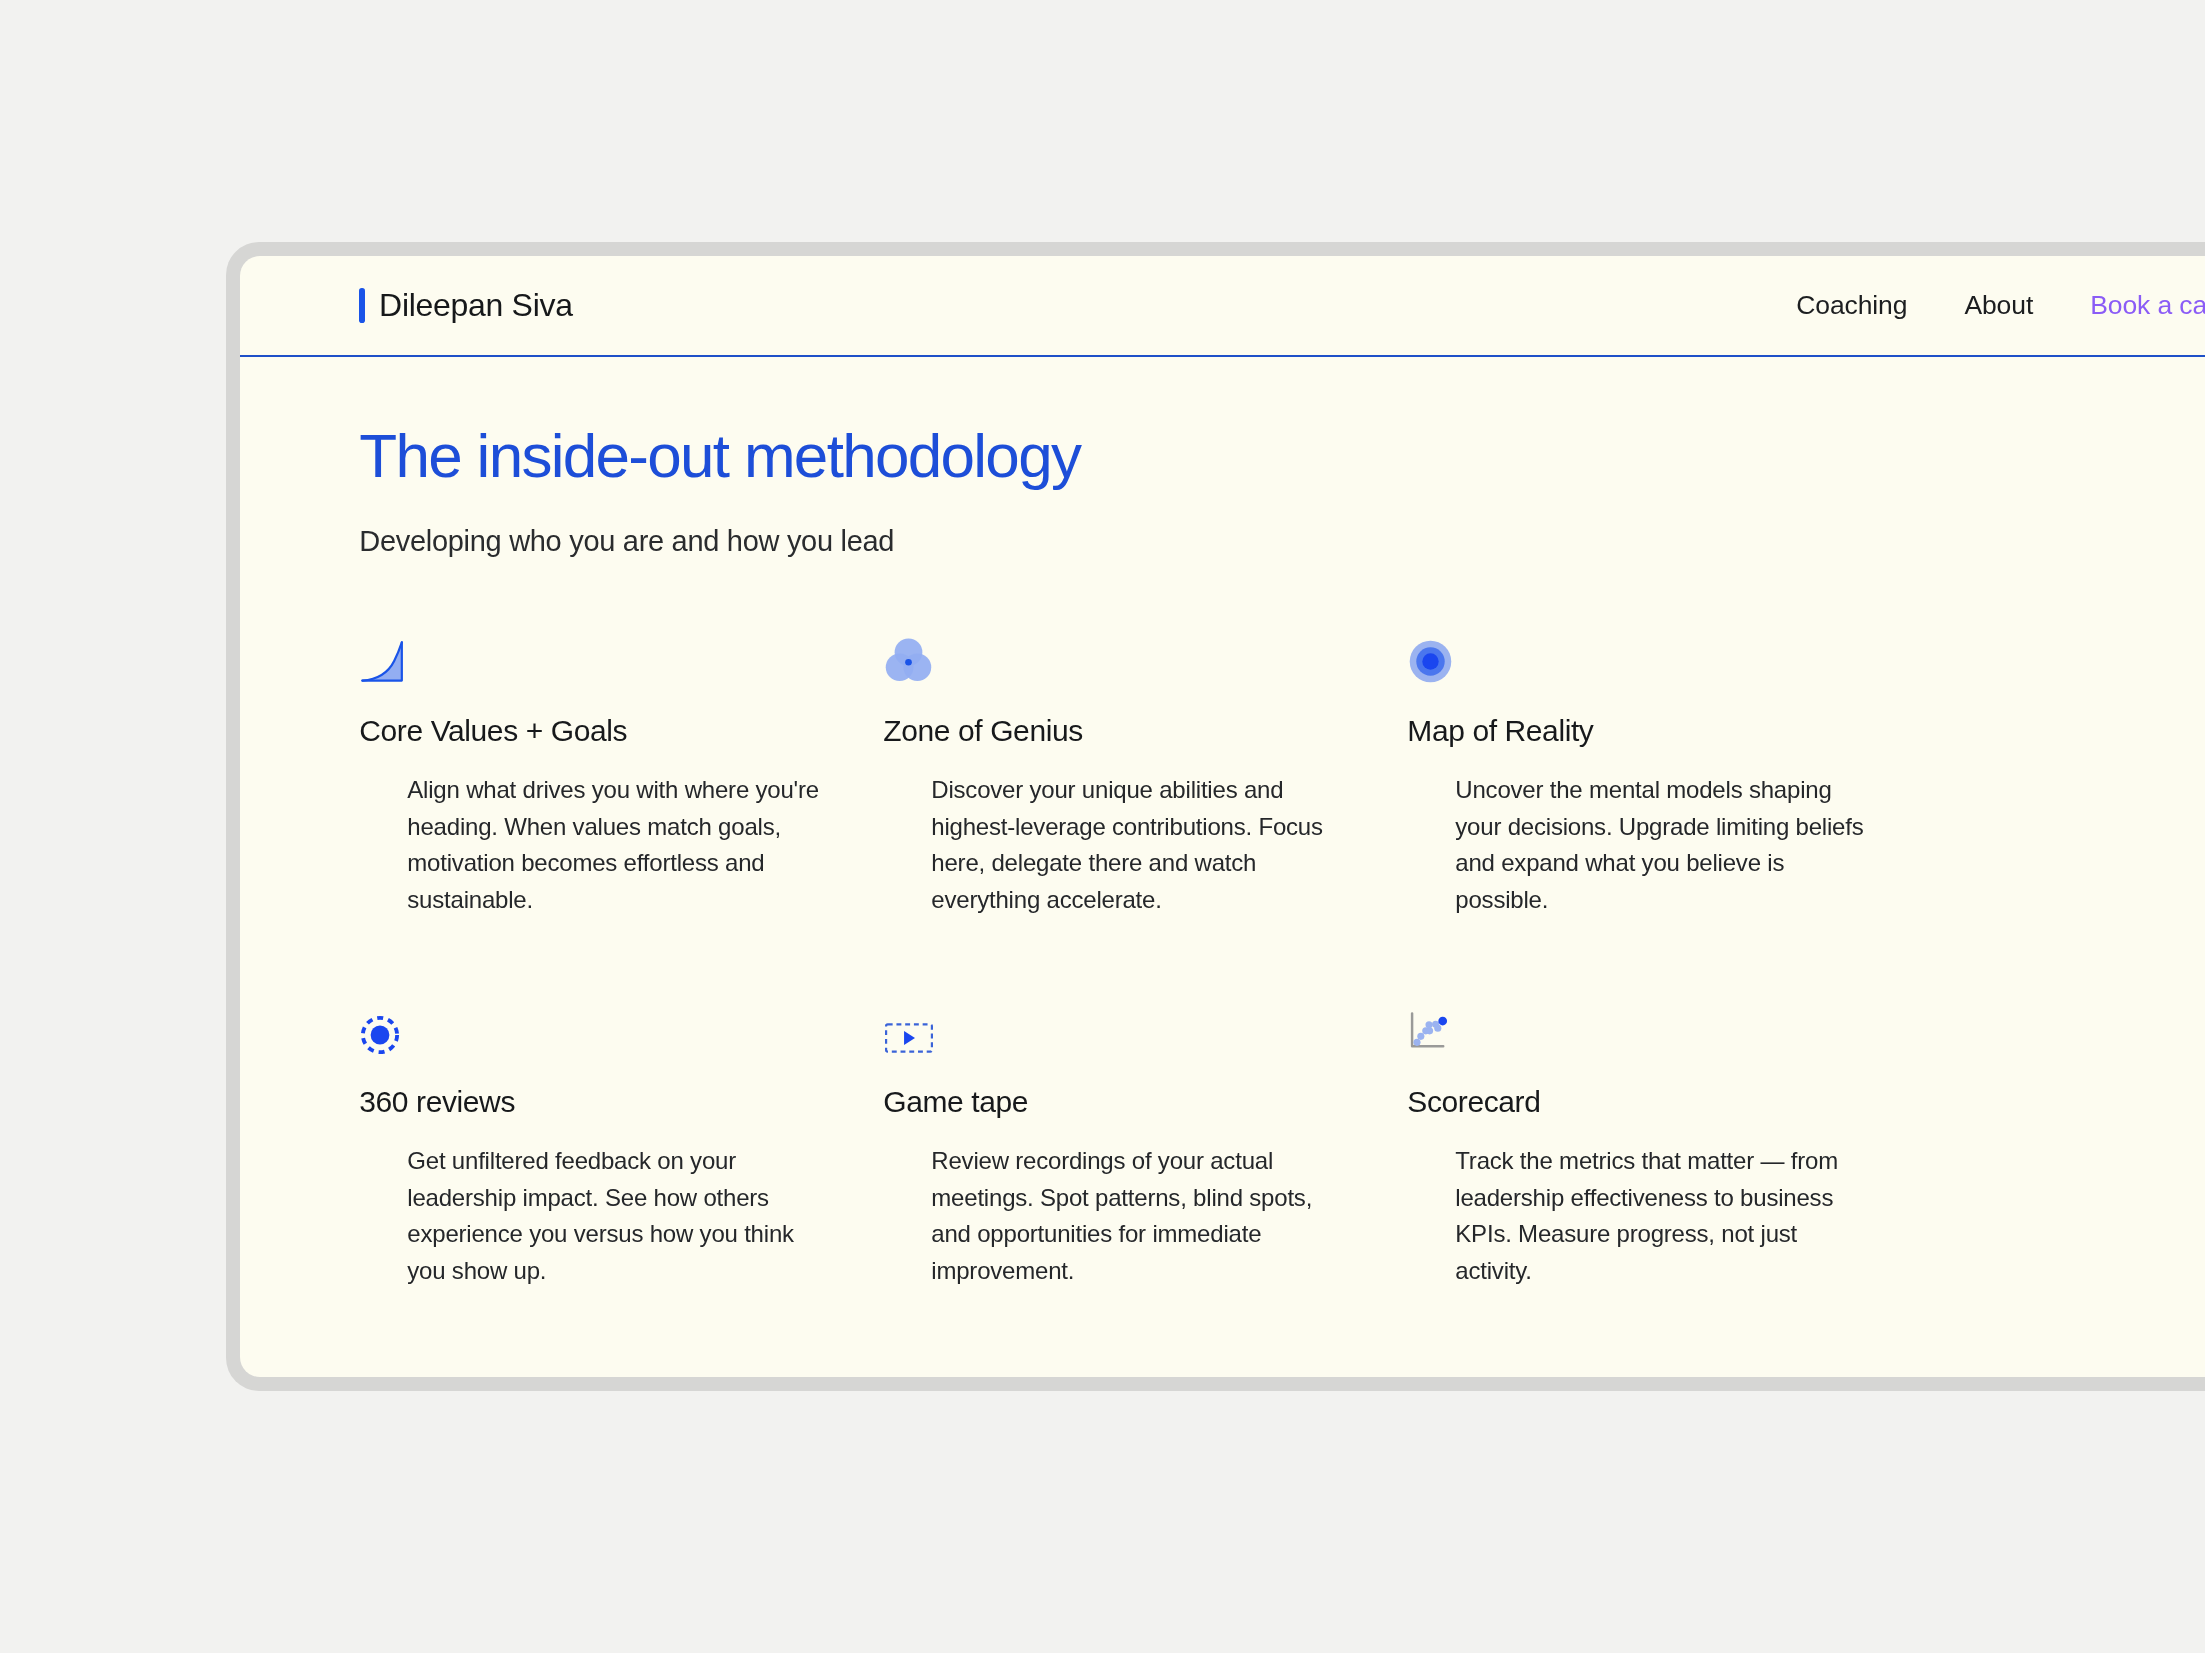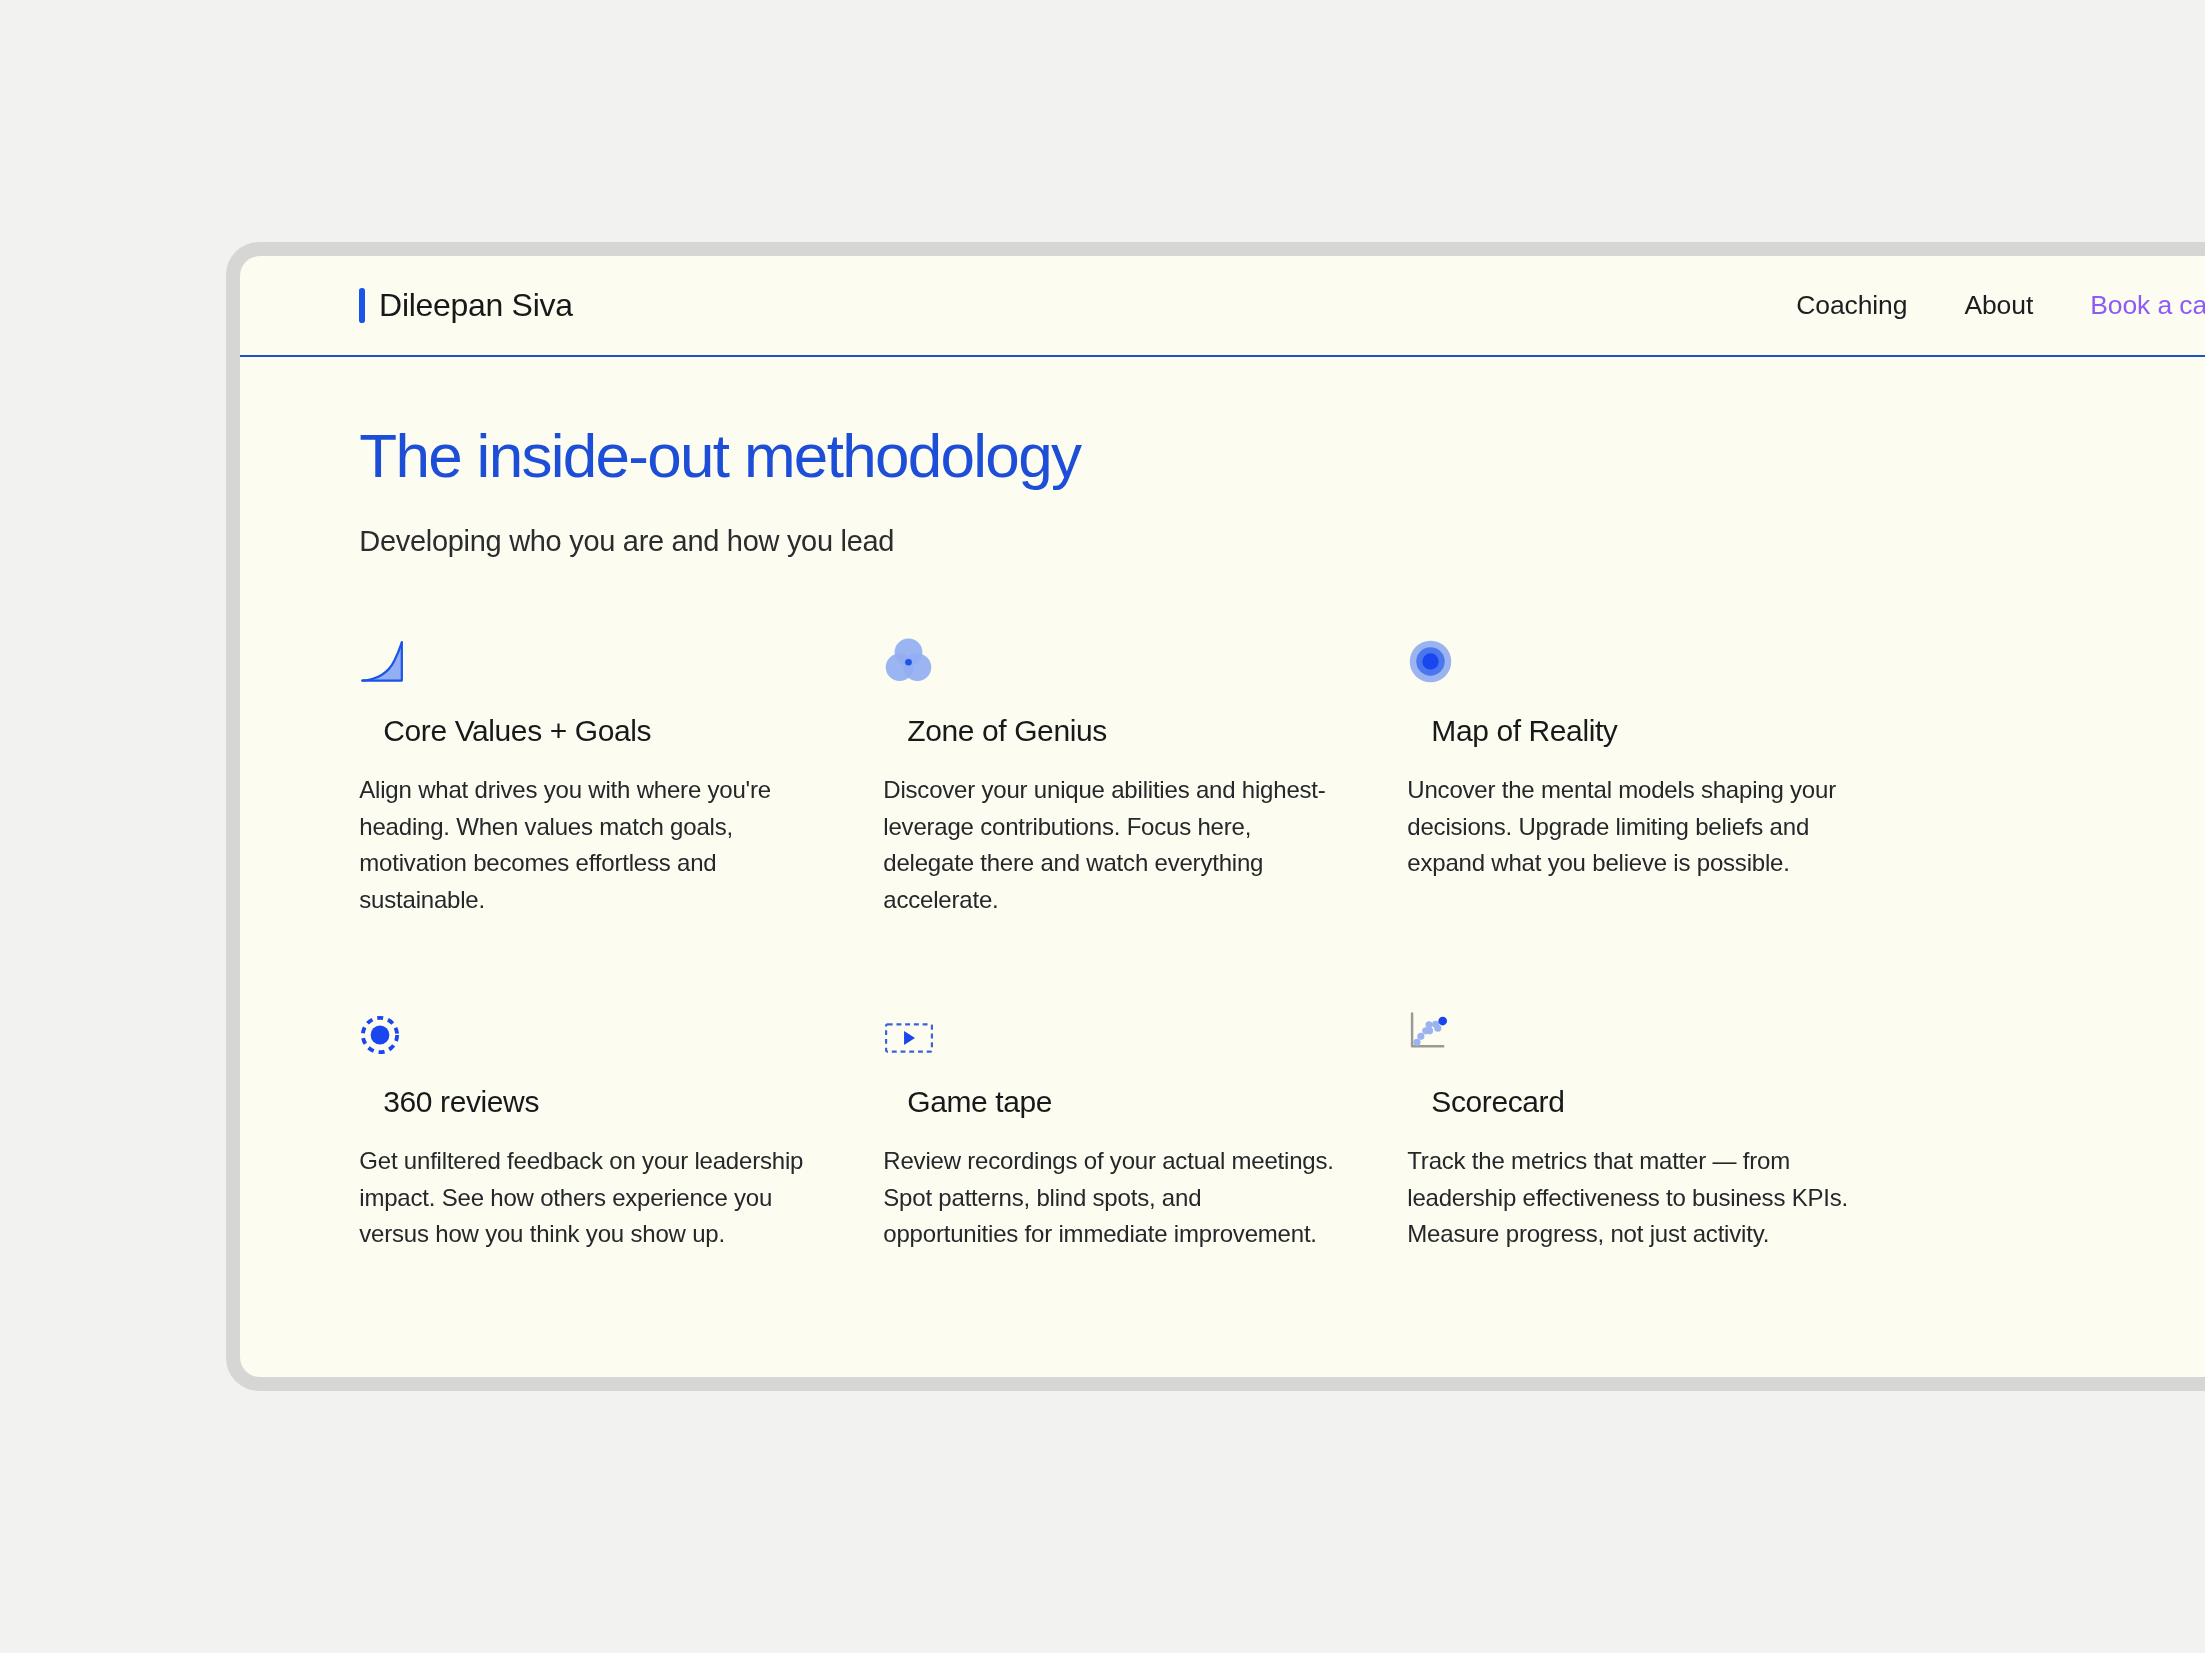--- a/index.html
+++ b/index.html
@@ -146,29 +146,29 @@
     display: flex;
     align-items: flex-end;
     margin-bottom: 29px;
   }
 
   .feature-title {
     font-size: 30px;
     color: #17191b;
     letter-spacing: -0.4px;
     margin-bottom: 24px;
-    margin-left: 24px;
   }
 
   .feature-desc {
     font-size: 24px;
     line-height: 1.52;
     color: #25272a;
     letter-spacing: -0.2px;
     max-width: 458px;
+    margin-left: 48px;
   }
 
   svg { display: block; }
 </style>
 </head>
 <body>
 
 <div class="window-frame">
   <div class="window-inner">
 

